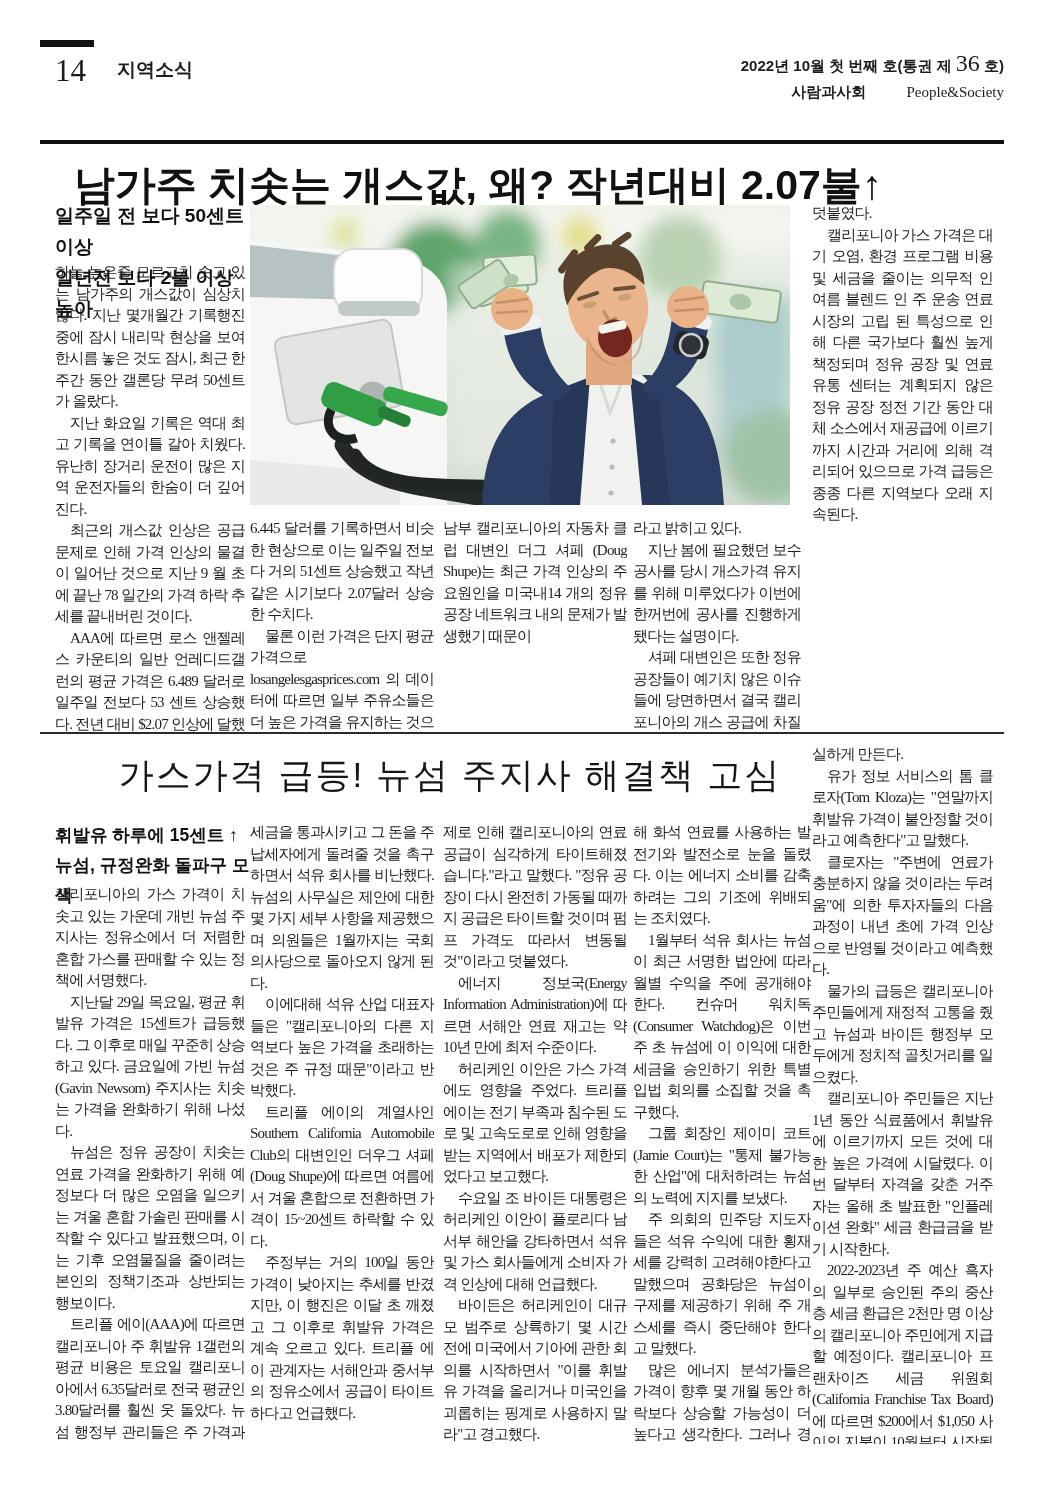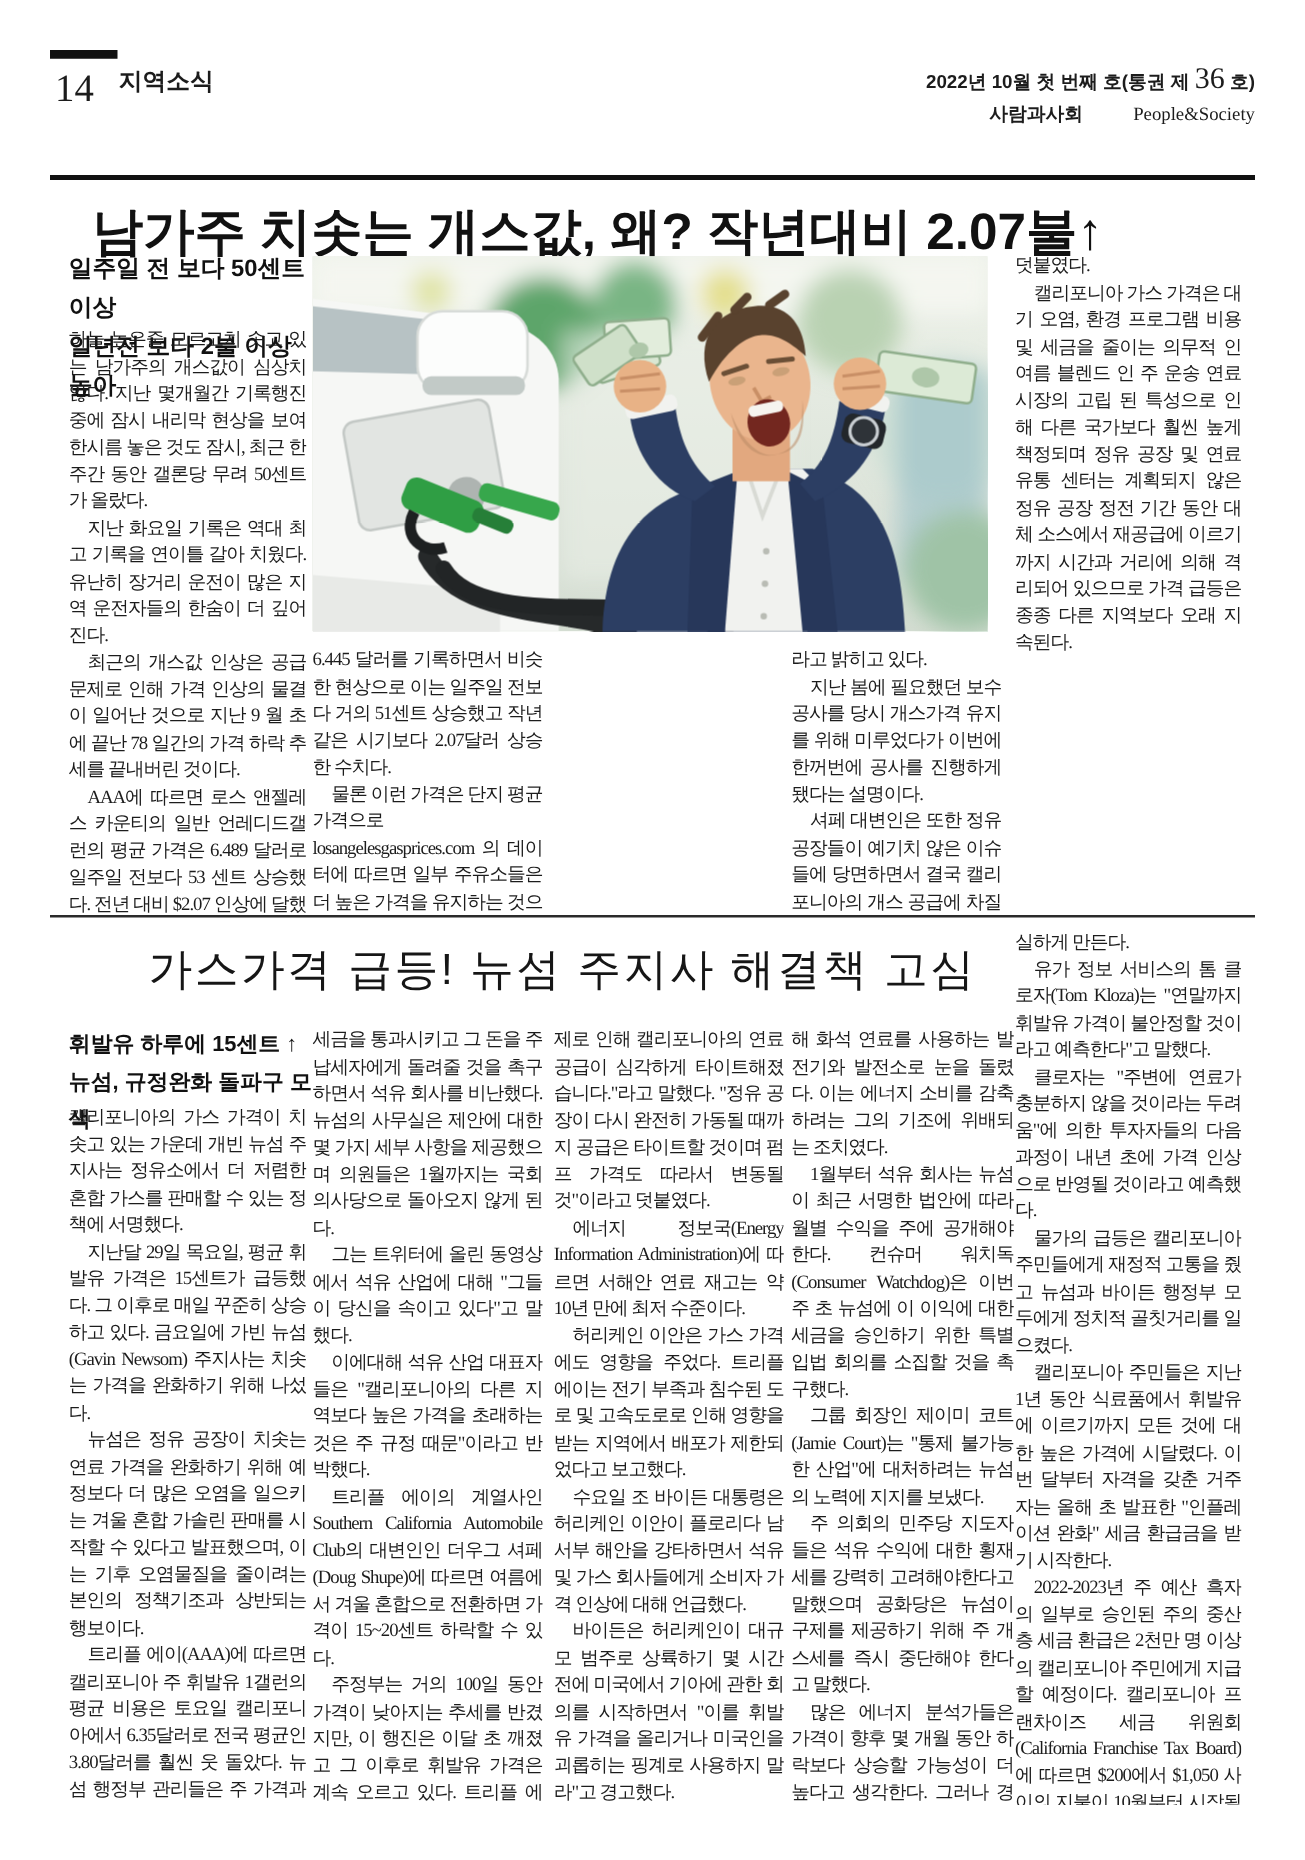--- a/index.html
+++ b/index.html
@@ -2,21 +2,21 @@
 <html><head>
 <meta charset="utf-8">
 <style>
   html,body{margin:0;padding:0;background:#ffffff;}
   .page{position:relative;width:1044px;height:1488px;background:#ffffff;overflow:hidden;
         font-family:"Liberation Serif", serif;color:#1c1c1c;}
   .abs{position:absolute;}
 
   
   .top-mark{left:40px;top:40px;width:54px;height:7px;background:#111;}
-  .hdr-left{left:44px;top:55px;display:flex;align-items:flex-start;gap:20px;}
+  .hdr-left{left:55px;top:55px;display:flex;align-items:center;gap:31px;}
   .hdr-pageno{font-family:"Liberation Serif",serif;font-size:31px;line-height:1;}
   .hdr-section{font-family:"Liberation Sans",sans-serif;font-weight:700;font-size:19px;line-height:1.2;}
   .hdr-right{right:40px;top:46px;text-align:right;line-height:1.45;}
   .hdr-issue{font-family:"Liberation Sans",sans-serif;font-weight:700;font-size:15px;}
   .hdr-issue .bigno{font-family:"Liberation Serif",serif;font-size:24px;font-weight:400;}
   .hdr-masthead{font-family:"Liberation Sans",sans-serif;font-weight:700;font-size:15px;}
   .hdr-masthead .en{font-family:"Liberation Serif",serif;font-weight:400;margin-left:36px;}
   .hdr-rule{left:40px;top:140px;width:964px;height:4px;background:#111;}
 
   
@@ -185,20 +185,21 @@
       <p>하늘 높은줄 모르고치 솟고 있는 남가주의 개스값이 심상치 않다. 지난 몇개월간 기록행진 중에 잠시 내리막 현상을 보여 한시름 놓은 것도 잠시, 최근 한 주간 동안 갤론당 무려 50센트가 올랐다.</p>
       <p>지난 화요일 기록은 역대 최고 기록을 연이틀 갈아 치웠다. 유난히 장거리 운전이 많은 지역 운전자들의 한숨이 더 깊어진다.</p>
       <p>최근의 개스값 인상은 공급 문제로 인해 가격 인상의 물결이 일어난 것으로 지난 9 월 초에 끝난 78 일간의 가격 하락 추세를 끝내버린 것이다.</p>
       <p>AAA에 따르면 로스 앤젤레스 카운티의 일반 언레디드갤런의 평균 가격은 6.489 달러로 일주일 전보다 53 센트 상승했다. 전년 대비 $2.07 인상에 달했다.</p>
     </div>
   <div class="abs col a1c2">
       <p>6.445 달러를 기록하면서 비슷한 현상으로 이는 일주일 전보다 거의 51센트 상승했고 작년 같은 시기보다 2.07달러 상승한 수치다.</p>
       <p>물론 이런 가격은 단지 평균 가격으로 losangelesgasprices.com 의 데이터에 따르면 일부 주유소들은 더 높은 가격을 유지하는 것으로 알려졌다.</p>
     </div>
   <div class="abs col a1c3">
+      <p>남부 캘리포니아의 자동차 클럽 대변인 더그 셔페 (Doug Shupe)는 최근 가격 인상의 주요원인을 미국내14 개의 정유 공장 네트워크 내의 문제가 발생했기 때문이</p>
     </div>
   <div class="abs col a1c4">
       <p>라고 밝히고 있다.</p>
       <p>지난 봄에 필요했던 보수공사를 당시 개스가격 유지를 위해 미루었다가 이번에 한꺼번에 공사를 진행하게 됐다는 설명이다.</p>
       <p>셔페 대변인은 또한 정유 공장들이 예기치 않은 이슈들에 당면하면서 결국 캘리포니아의 개스 공급에 차질이 발생한 것이라고</p>
     </div>
   <div class="abs col a1c5">
       <p>덧붙였다.</p>
       <p>캘리포니아 가스 가격은 대기 오염, 환경 프로그램 비용 및 세금을 줄이는 의무적 인 여름 블렌드 인 주 운송 연료 시장의 고립 된 특성으로 인해 다른 국가보다 훨씬 높게 책정되며 정유 공장 및 연료 유통 센터는 계획되지 않은 정유 공장 정전 기간 동안 대체 소스에서 재공급에 이르기까지 시간과 거리에 의해 격리되어 있으므로 가격 급등은 종종 다른 지역보다 오래 지속된다.</p>
     </div>
@@ -213,21 +214,20 @@
   </div>
 
   <div class="abs col a2c1">
       <p>캘리포니아의 가스 가격이 치솟고 있는 가운데 개빈 뉴섬 주지사는 정유소에서 더 저렴한 혼합 가스를 판매할 수 있는 정책에 서명했다.</p>
       <p>지난달 29일 목요일, 평균 휘발유 가격은 15센트가 급등했다. 그 이후로 매일 꾸준히 상승하고 있다. 금요일에 가빈 뉴섬(Gavin Newsom) 주지사는 치솟는 가격을 완화하기 위해 나섰다.</p>
       <p>뉴섬은 정유 공장이 치솟는 연료 가격을 완화하기 위해 예정보다 더 많은 오염을 일으키는 겨울 혼합 가솔린 판매를 시작할 수 있다고 발표했으며, 이는 기후 오염물질을 줄이려는 본인의 정책기조과 상반되는 행보이다.</p>
       <p>트리플 에이(AAA)에 따르면 캘리포니아 주 휘발유 1갤런의 평균 비용은 토요일 캘리포니아에서 6.35달러로 전국 평균인 3.80달러를 훨씬 웃 돌았다. 뉴섬 행정부 관리들은 주 가격과 전국 평균의 차이가 그 어느 때보다 크다고 말했다.</p>
     </div>
   <div class="abs col a2c2">
       <p>세금을 통과시키고 그 돈을 주 납세자에게 돌려줄 것을 촉구하면서 석유 회사를 비난했다. 뉴섬의 사무실은 제안에 대한 몇 가지 세부 사항을 제공했으며 의원들은 1월까지는 국회 의사당으로 돌아오지 않게 된다.</p>
-      <p>그는 트위터에 올린 동영상에서 석유 산업에 대해 "그들이 당신을 속이고 있다"고 말했다.</p>
       <p>이에대해 석유 산업 대표자들은 "캘리포니아의 다른 지역보다 높은 가격을 초래하는 것은 주 규정 때문"이라고 반박했다.</p>
       <p>트리플 에이의 계열사인 Southern California Automobile Club의 대변인인 더우그 셔페 (Doug Shupe)에 따르면 여름에서 겨울 혼합으로 전환하면 가격이 15~20센트 하락할 수 있다.</p>
       <p>주정부는 거의 100일 동안 가격이 낮아지는 추세를 반겼지만, 이 행진은 이달 초 깨졌고 그 이후로 휘발유 가격은 계속 오르고 있다. 트리플 에이 관계자는 서해안과 중서부의 정유소에서 공급이 타이트하다고 언급했다.</p>
     </div>
   <div class="abs col a2c3">
       <p>제로 인해 캘리포니아의 연료 공급이 심각하게 타이트해졌습니다."라고 말했다. "정유 공장이 다시 완전히 가동될 때까지 공급은 타이트할 것이며 펌프 가격도 따라서 변동될 것"이라고 덧붙였다.</p>
       <p>에너지 정보국(Energy Information Administration)에 따르면 서해안 연료 재고는 약 10년 만에 최저 수준이다.</p>
       <p>허리케인 이안은 가스 가격에도 영향을 주었다. 트리플 에이는 전기 부족과 침수된 도로 및 고속도로로 인해 영향을 받는 지역에서 배포가 제한되었다고 보고했다.</p>
       <p>수요일 조 바이든 대통령은 허리케인 이안이 플로리다 남서부 해안을 강타하면서 석유 및 가스 회사들에게 소비자 가격 인상에 대해 언급했다.</p>
       <p>바이든은 허리케인이 대규모 범주로 상륙하기 몇 시간 전에 미국에서 기아에 관한 회의를 시작하면서 "이를 휘발유 가격을 올리거나 미국인을 괴롭히는 핑계로 사용하지 말라"고 경고했다.</p>

